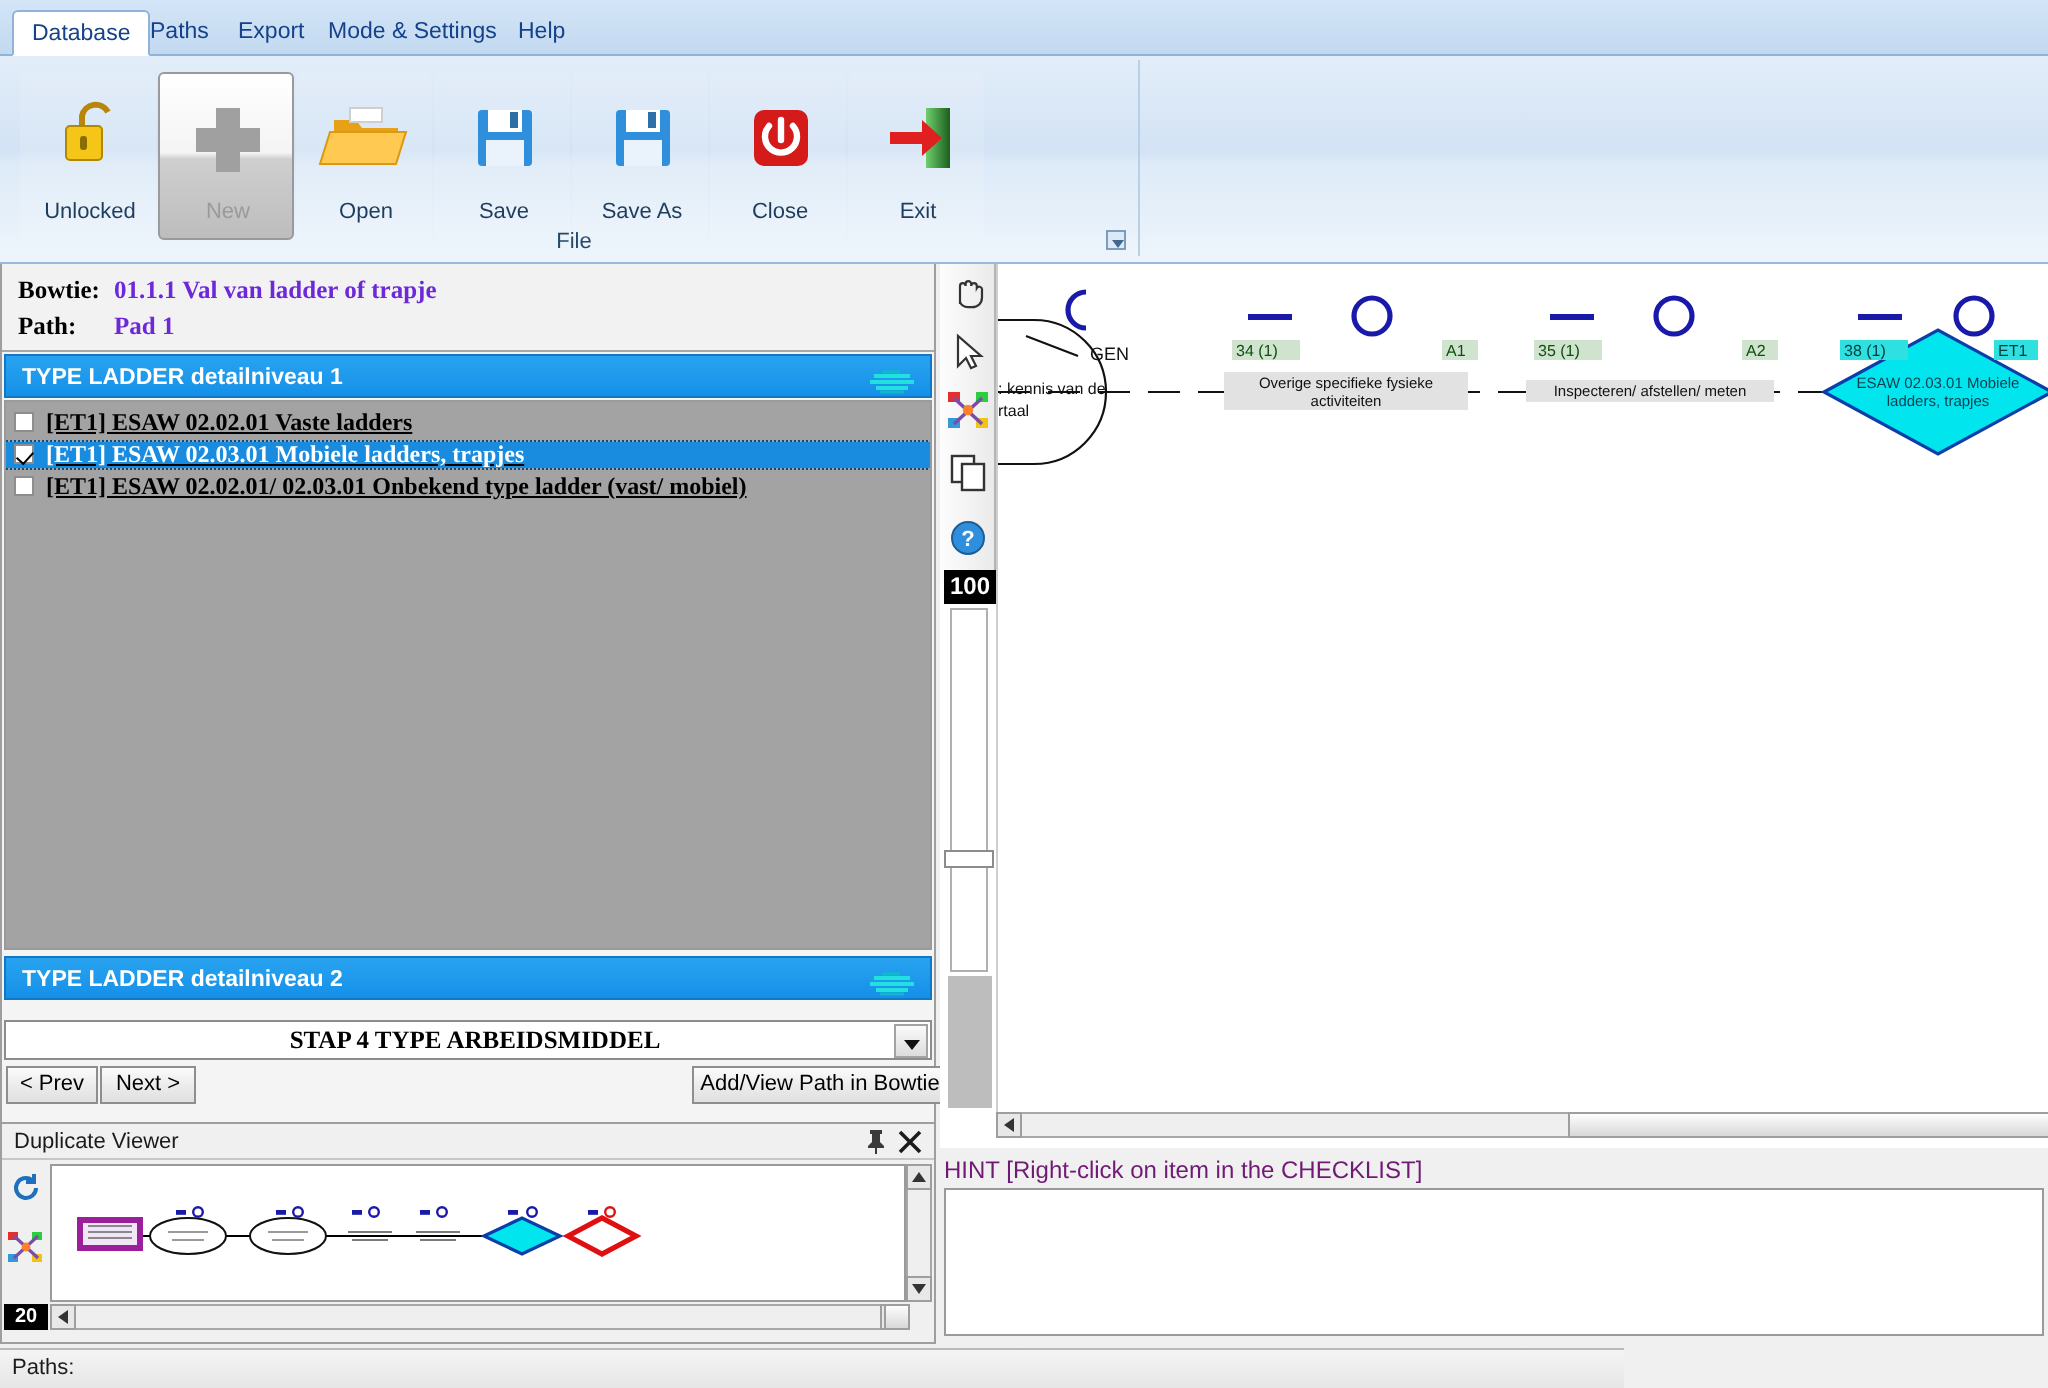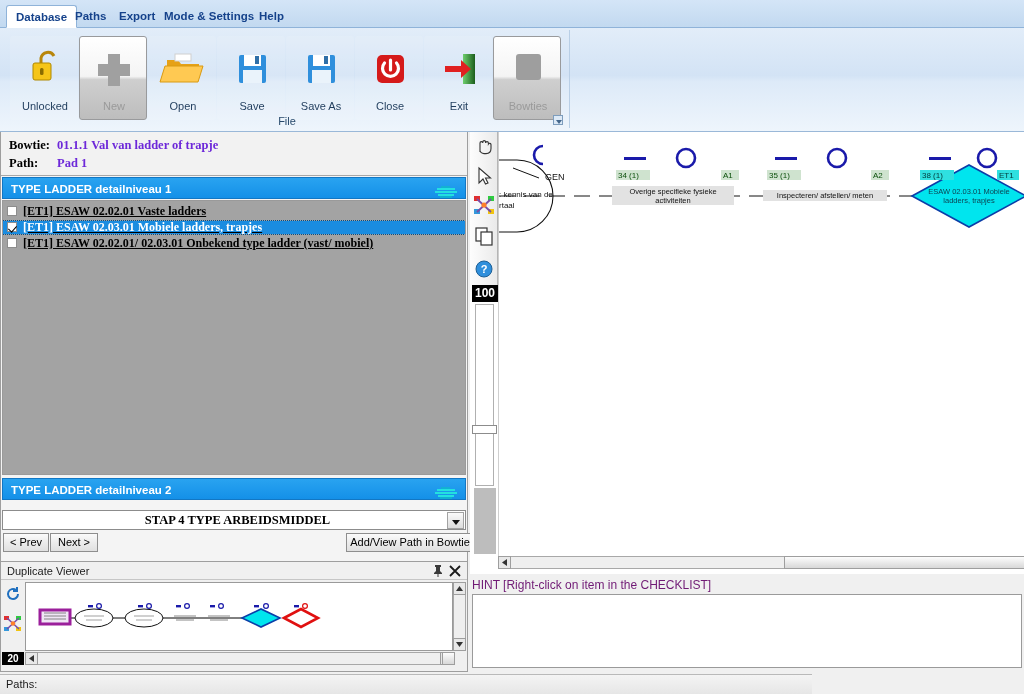--- a/index.html
+++ b/index.html
@@ -15,21 +15,20 @@
 
   
   .ribbon {
     position:absolute; left:0; top:0; width:1024px; height:132px;
     background: linear-gradient(to bottom, #c9dcf0 0%, #bfd6ee 100%);
   }
   .menubar {
     position:absolute; left:0; top:0; width:1024px; height:28px;
     background: linear-gradient(to bottom,#d4e5f7 0%, #c2d9f0 100%);
     border-bottom:1px solid #8fb3d9;
-    font-weight:bold;
   }
   .menu-tab {
     position:absolute; top:5px; height:23px; line-height:22px;
     padding:0 9px; font-size:11.5px; color:#15428b; cursor:default;
     white-space:nowrap;
   }
   .menu-tab.active {
     background:#ffffff;
     border:1px solid #8fb3d9; border-bottom:1px solid #ffffff;
     border-radius:3px 3px 0 0;
@@ -302,28 +301,20 @@
                 <stop offset="0" stop-color="#6ecf6e"></stop>
                     <stop offset="1" stop-color="#1c5e1c"></stop>
               </linearGradient>
                 </defs>
               <path d="M20 20 h16 v-6 l10 9 -10 9 v-6 h-16 z" fill="#e02020"></path>
             </svg>
           </div>
           <div class="cap">Exit</div>
         </div>
 
-        <div class="rbtn pressed disabled" style="left:489px;">
-          <div class="glyph">
-            <svg width="68" height="46" viewBox="0 0 68 46">
-              <rect x="22" y="8" width="25" height="26" rx="3" fill="#9e9e9e"></rect>
-            </svg>
-          </div>
-          <div class="cap">Bowties</div>
-        </div>
 
         <div class="group-label">File</div>
         <div class="group-dialog"></div>
       </div>
     </div>
   </div>
 
   <div class="left-panel">
 
     <div class="info-head">

